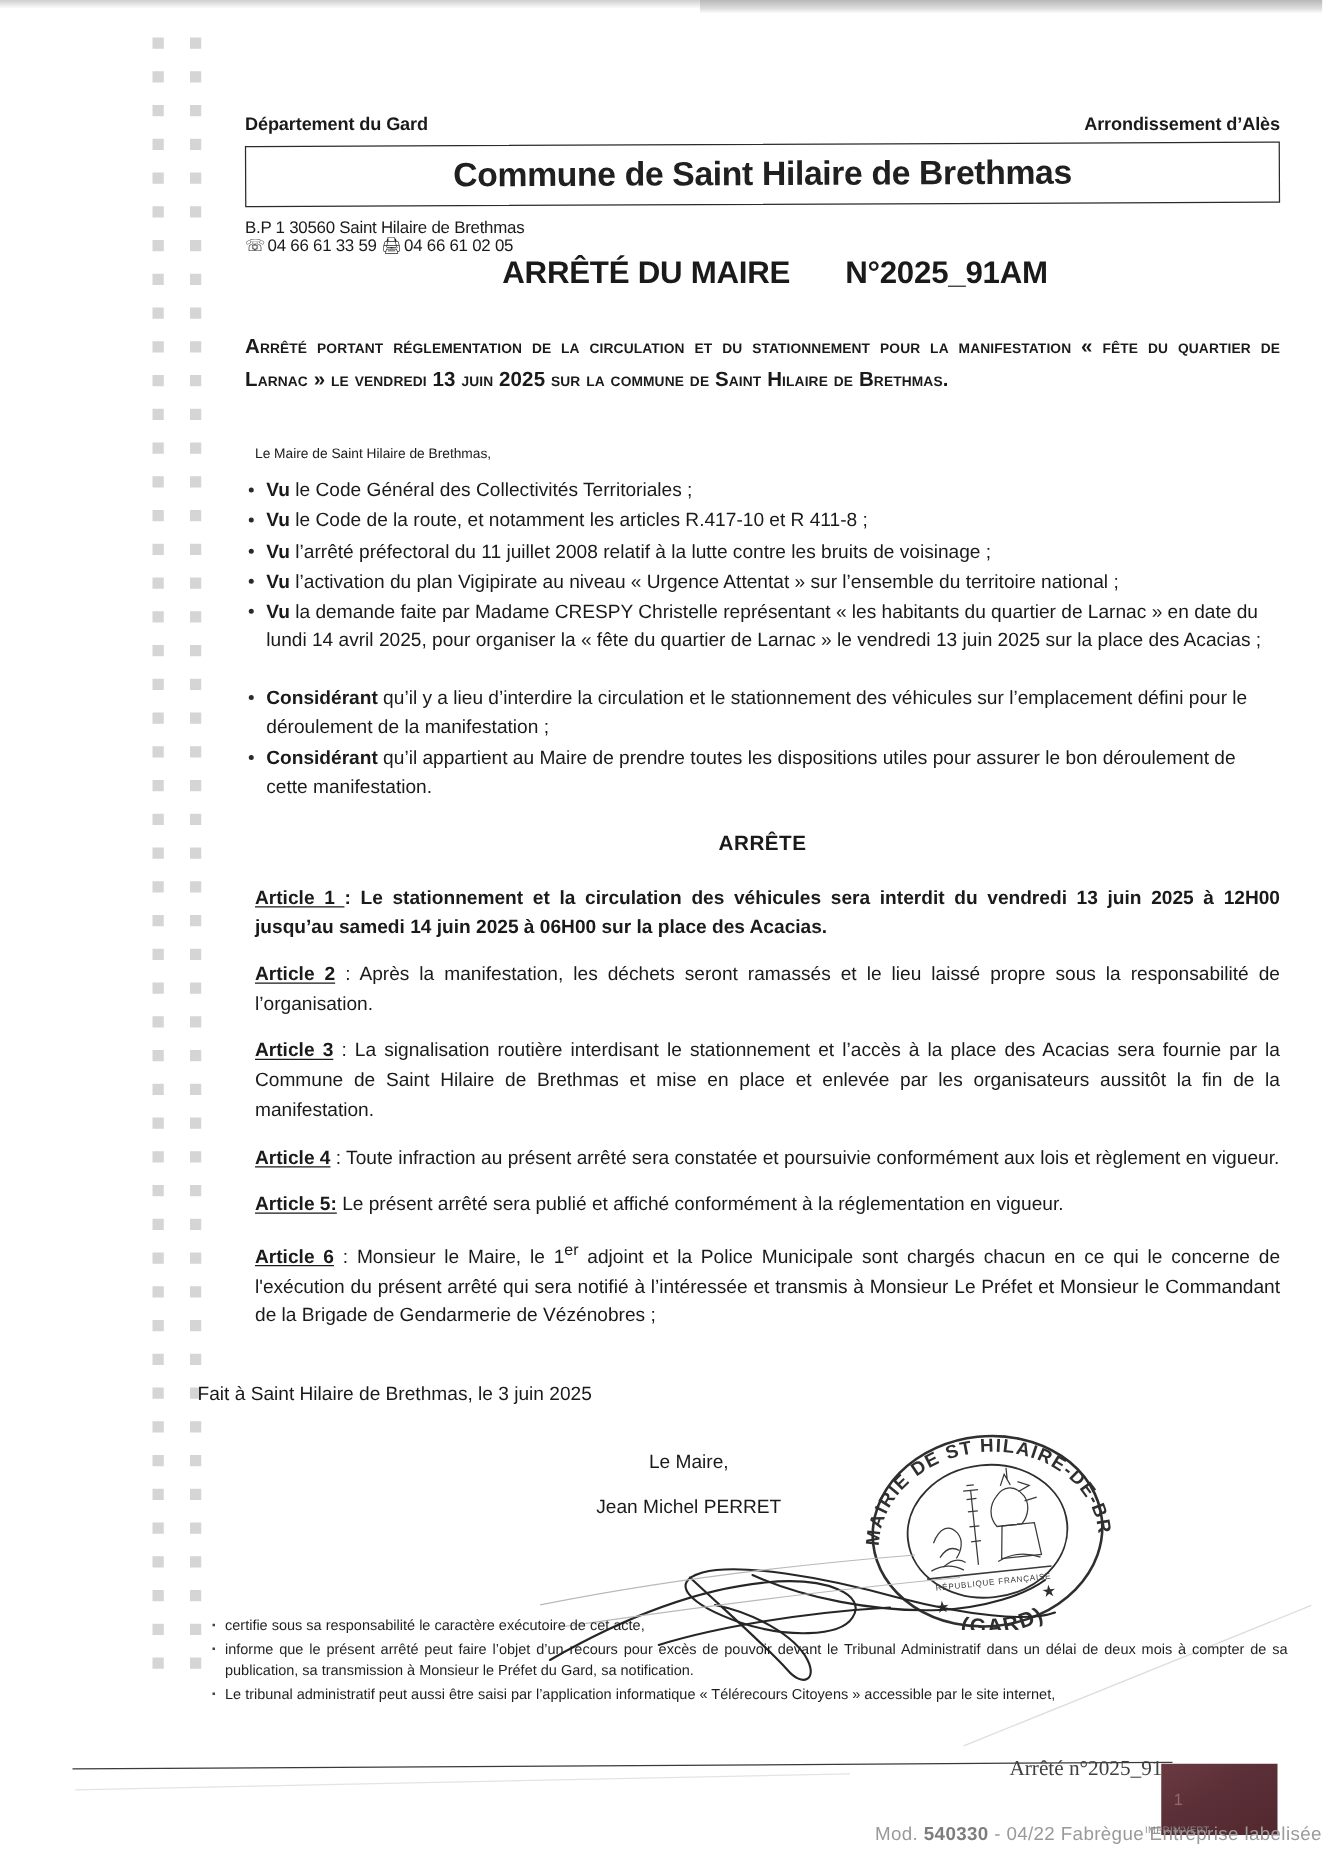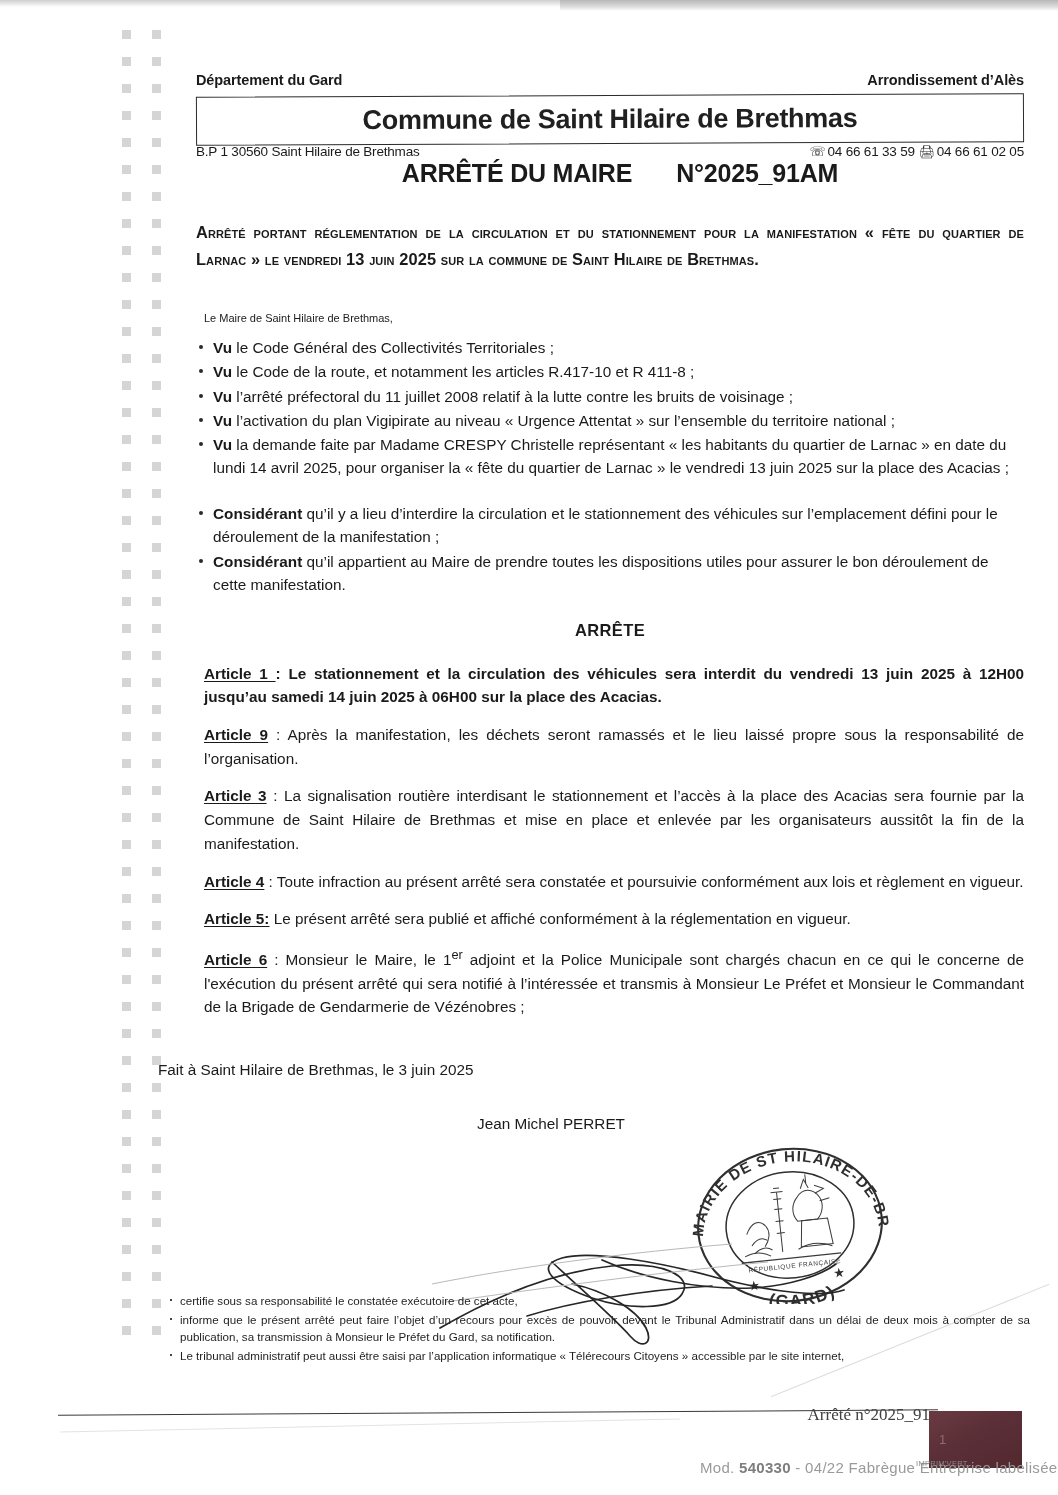--- a/index.html
+++ b/index.html
@@ -63,43 +63,45 @@
   }
 
   
   .hdr-row {
     display: flex;
     justify-content: space-between;
     align-items: flex-end;
     font-weight: bold;
     font-size: 14.5px;
     letter-spacing: -0.1px;
-    padding-top: 72px;
+    padding-top: 92px;
   }
   .title-box {
     margin-top: 7px;
     border: 1.3px solid #2b2b2b;
     height: 47px;
     display: flex;
     align-items: center;
     justify-content: center;
     transform: rotate(-0.25deg);
   }
   .title-box .commune {
     font-size: 27px;
     font-weight: bold;
     letter-spacing: -0.3px;
     color: #202020;
   }
   .addr-row {
     display: flex;
-    justify-content: space-between;
+    justify-content: flex-start;
     align-items: baseline;
+    margin-top: 10px;
     font-size: 13.5px;
     letter-spacing: -0.2px;
+    flex-direction: column;
   }
   .contact { letter-spacing: -0.2px; }
   .ico {
     display: inline-block;
     font-size: 13px;
     margin-right: 2px;
   }
 
   
   .arrete-title {
@@ -450,30 +452,31 @@
       </ul>
     <ul class="clauses considerants" id="cons-list">
         <li><b>Considérant</b><span> qu’il y a lieu d’interdire la circulation et le stationnement des véhicules sur l’emplacement défini pour le déroulement de la manifestation ;</span></li>
         <li><b>Considérant</b><span> qu’il appartient au Maire de prendre toutes les dispositions utiles pour assurer le bon déroulement de cette manifestation.</span></li>
       </ul>
 
     <div class="arrete-word">ARRÊTE</div>
 
     <div class="articles" id="articles">
         <div class="article bold-body"><span class="lbl">Article 1 </span><span>: </span><span>Le stationnement et la circulation des véhicules sera interdit du vendredi 13 juin 2025 à 12H00 jusqu’au samedi 14 juin 2025 à 06H00 sur la place des Acacias.</span></div>
-        <div class="article"><span class="lbl">Article 9</span><span> : </span><span>Après la manifestation, les déchets seront ramassés et le lieu laissé propre sous la responsabilité de l’organisation.</span></div>
+        <div class="article"><span class="lbl">Article 2</span><span> : </span><span>Après la manifestation, les déchets seront ramassés et le lieu laissé propre sous la responsabilité de l’organisation.</span></div>
         <div class="article"><span class="lbl">Article 3</span><span> : </span><span>La signalisation routière interdisant le stationnement et l’accès à la place des Acacias sera fournie par la Commune de Saint Hilaire de Brethmas et mise en place et enlevée par les organisateurs aussitôt la fin de la manifestation.</span></div>
         <div class="article"><span class="lbl">Article 4</span><span> : </span><span>Toute infraction au présent arrêté sera constatée et poursuivie conformément aux lois et règlement en vigueur.</span></div>
         <div class="article"><span class="lbl">Article 5:</span><span> </span><span>Le présent arrêté sera publié et affiché conformément à la réglementation en vigueur.</span></div>
         <div class="article"><span class="lbl">Article 6</span><span> : </span><span>Monsieur le Maire, le 1<sup>er</sup> adjoint et la Police Municipale sont chargés chacun en ce qui le concerne de l'exécution du présent arrêté qui sera notifié à l’intéressée et transmis à Monsieur Le Préfet et Monsieur le Commandant de la Brigade de Gendarmerie de Vézénobres ;</span></div>
       </div>
 
     <div class="fait">Fait à Saint Hilaire de Brethmas, le 3 juin 2025</div>
 
     <div class="sign-block">
+      <div>Le Maire,</div>
       <div class="name">Jean Michel PERRET</div>
     </div>
 
   </div>
 
   <svg class="stamp" viewBox="0 0 228 158">
     <defs>
       <path id="arcTop" d="M 26,92 A 84,70 0 0 1 202,86"></path>
       <path id="arcBot" d="M 30,96 A 84,66 0 0 0 200,92"></path>
     </defs>
@@ -512,21 +515,21 @@
       <path d="M95,84 C140,70 210,58 280,54"></path>
     </g>
     <g fill="none" stroke="#b9b9b9" stroke-width="1">
       <path d="M0,52 C90,34 200,20 300,12"></path>
       <path d="M14,70 C110,56 230,40 336,30"></path>
     </g>
   </svg>
 
   <div class="footer-legal">
     <div id="fl-items">
-        <div class="fl-item">certifie sous sa responsabilité le constatée exécutoire de cet acte,</div>
+        <div class="fl-item">certifie sous sa responsabilité le caractère exécutoire de cet acte,</div>
         <div class="fl-item">informe que le présent arrêté peut faire l’objet d’un recours pour excès de pouvoir devant le Tribunal Administratif dans un délai de deux mois à compter de sa publication, sa transmission à Monsieur le Préfet du Gard, sa notification.</div>
         <div class="fl-item">Le tribunal administratif peut aussi être saisi par l’application informatique « Télérecours Citoyens » accessible par le site internet,</div>
       </div>
   </div>
 
   <div class="bottom-rule"></div>
   <div class="bottom-ref">Arrêté n°2025_91</div>
   <div class="page-num-box">
     <span>1</span>
   </div>

